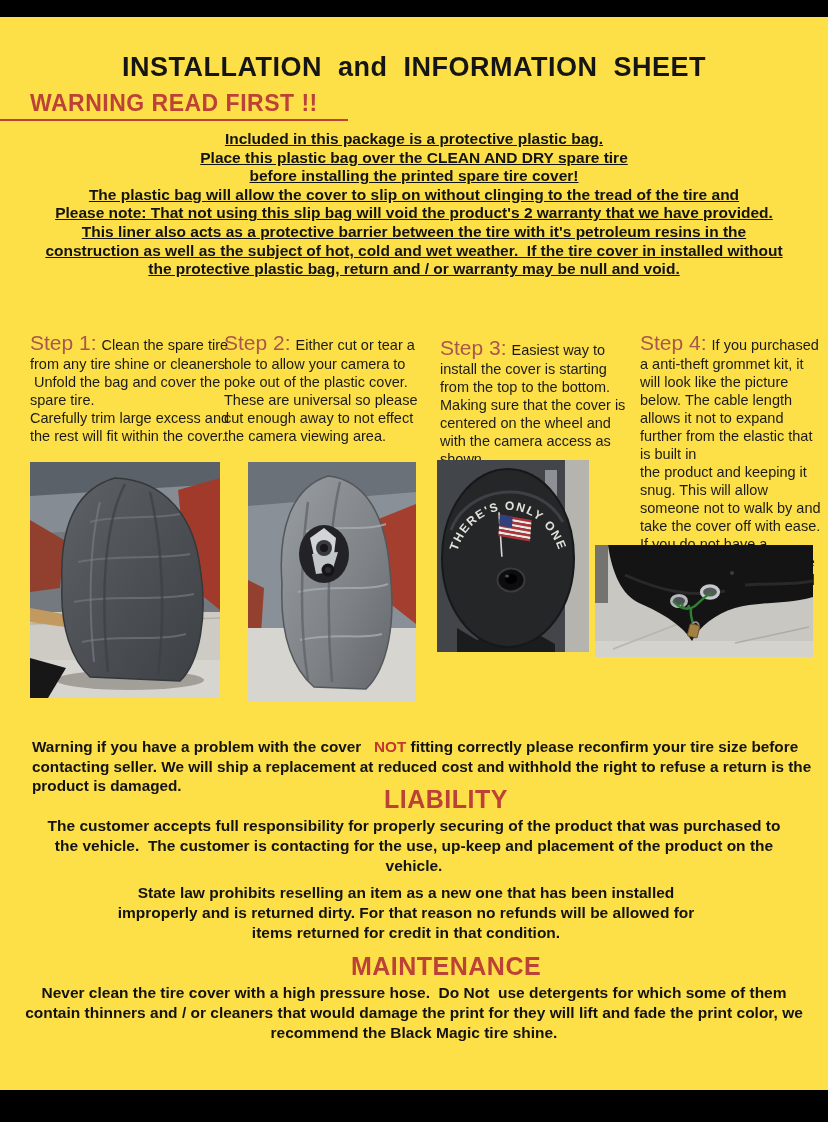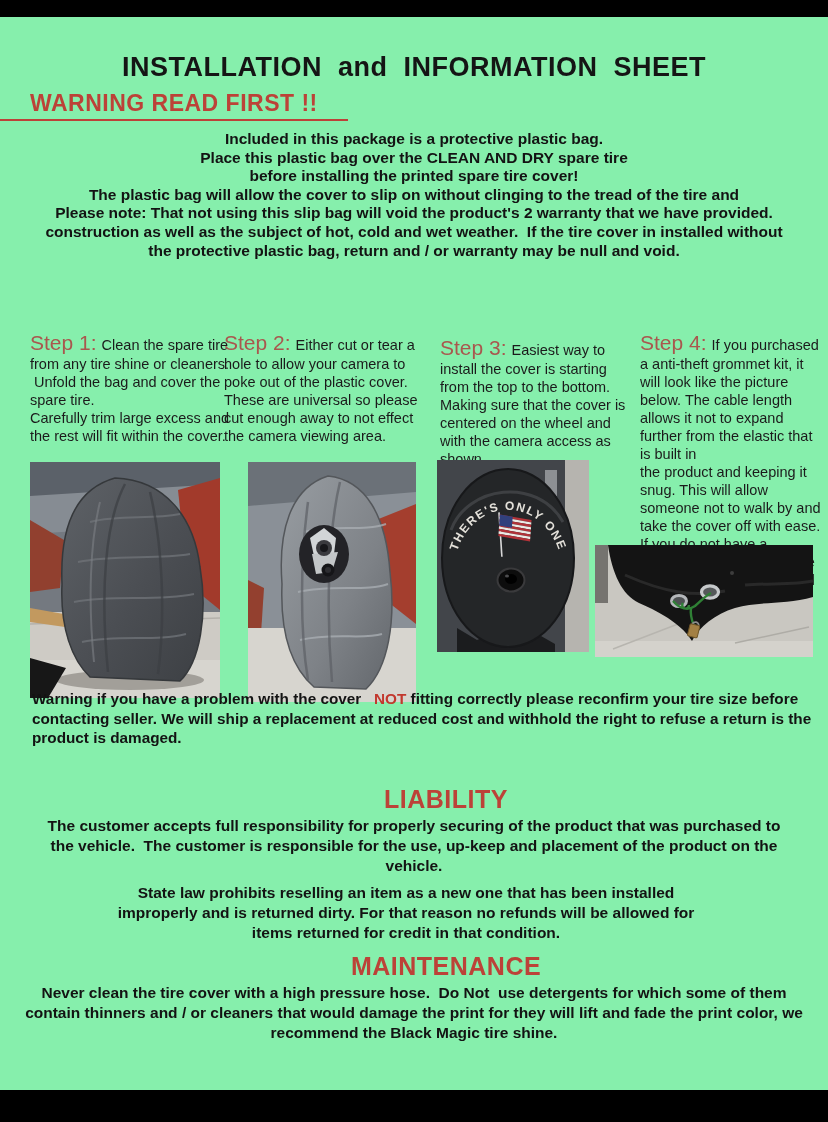--- a/index.html
+++ b/index.html
@@ -4,60 +4,60 @@
 <style>
   html,body{margin:0;padding:0;}
   body{
     width:828px;height:1122px;position:relative;background:#fdfdfd;
     font-family:"Liberation Sans","DejaVu Sans",sans-serif;color:#141414;
     overflow:hidden;
   }
   .letterbox{position:absolute;left:0;width:828px;background:#000;}
   .letterbox.top{top:0;height:17px;}
   .letterbox.bottom{top:1090px;height:32px;}
-  .sheet{position:absolute;left:0;top:17px;width:828px;height:1073px;background:#86efac;}
+  .sheet{position:absolute;left:0;top:17px;width:828px;height:1073px;background:#fde047;}
 
   .page-title{
     position:absolute;top:35px;left:0;width:828px;text-align:center;
     font-size:27px;font-weight:bold;letter-spacing:.5px;color:#151515;
     white-space:pre-wrap;
   }
   .warning-heading{
     position:absolute;top:73px;left:0;width:828px;text-align:left;
   }
   .warning-heading span{
     display:inline-block;font-size:23px;font-weight:bold;color:var(--heading-red,#bc4238);
     border-bottom:2px solid var(--heading-red,#bc4238);padding:0 30px 2px 30px;
     letter-spacing:.5px;
   }
 
   .intro{
     position:absolute;top:113px;left:14px;width:800px;text-align:center;
     font-size:15.5px;font-weight:bold;line-height:18.6px;color:#131313;
   }
-  .intro div{white-space:pre-wrap;}
+  .intro div{white-space:pre-wrap;text-decoration:underline;}
 
   .step{position:absolute;font-size:14.5px;line-height:1.24;color:#1b1b1b;}
   .step .step-label{
     font-size:21px;color:var(--step-red,#a9574e);font-weight:400;margin-right:5px;
   }
   .step .step-text{white-space:pre-wrap;}
   .step1{left:30px;top:313px;width:204px;}
   .step2{left:224px;top:313px;width:200px;}
   .step3{left:440px;top:318px;width:198px;}
   .step4{left:640px;top:313px;width:184px;}
 
   .photo{position:absolute;display:block;}
   .photo1{left:30px;top:445px;}
   .photo2{left:248px;top:445px;}
   .photo3{left:437px;top:443px;}
   .photo4{left:595px;top:528px;}
 
   .fit-warning{
-    position:absolute;top:672px;left:32px;width:782px;text-align:left;
+    position:absolute;top:720px;left:32px;width:782px;text-align:left;
     font-size:15.3px;font-weight:bold;line-height:1.28;color:#131313;white-space:pre-wrap;
   }
   .fit-warning .not{color:var(--not-red,#c2382e);}
 
   .section-heading{
     position:absolute;left:0;width:828px;text-align:center;
     font-size:25px;font-weight:bold;color:var(--heading-red,#bc4238);letter-spacing:.5px;margin-left:32px;
   }
   .liability-heading{top:768px;}
   .maintenance-heading{top:935px;text-align:center;}
@@ -82,20 +82,21 @@
   <div class="warning-heading">
     <span>WARNING READ FIRST !!</span>
   </div>
 
   <div class="intro">
     <div>Included in this package is a protective plastic bag.</div>
     <div>Place this plastic bag over the CLEAN AND DRY spare tire</div>
     <div>before installing the printed spare tire cover!</div>
     <div>The plastic bag will allow the cover to slip on without clinging to the tread of the tire and</div>
     <div>Please note: That not using this slip bag will void the product's 2 warranty that we have provided.</div>
+    <div>This liner also acts as a protective barrier between the tire with it's petroleum resins in the</div>
     <div>construction as well as the subject of hot, cold and wet weather.  If the tire cover in installed without</div>
     <div>the protective plastic bag, return and / or warranty may be null and void.</div>
   </div>
 
   <div class="step step1">
     <span class="step-label">Step 1:</span><span class="step-text">Clean the spare tire from any tire shine or cleaners.
  Unfold the bag and cover the spare tire.
 Carefully trim large excess and the rest will fit within the cover.</span>
   </div>
   <div class="step step2">
@@ -217,21 +218,21 @@
       <g transform="translate(99,81) rotate(14)">
         <path d="M-2,-1 A 3.2,3.2 0 0 1 4.5,-1" stroke="#8c8c8c" stroke-width="1.8" fill="none"></path>
         <rect x="-4.2" y="-1.5" width="10" height="12.5" rx="1.5" fill="#a38044" stroke="#6f5628" stroke-width="1"></rect>
       </g>
     </g>
   </svg>
 
   <div class="fit-warning"><span>Warning if you have a problem with the cover   </span><span class="not">NOT</span><span> fitting correctly please reconfirm your tire size before contacting seller. We will ship a replacement at reduced cost and withhold the right to refuse a return is the product is damaged.</span></div>
 
   <div class="section-heading liability-heading">LIABILITY</div>
-  <div class="centered-para liability-para1">The customer accepts full responsibility for properly securing of the product that was purchased to the vehicle.  The customer is responsible for the use, up-keep and placement of the product on the vehicle.</div>
+  <div class="centered-para liability-para1">The customer accepts full responsibility for properly securing of the product that was purchased to the vehicle.  The customer is contacting for the use, up-keep and placement of the product on the vehicle.</div>
   <div class="centered-para liability-para2">State law prohibits reselling an item as a new one that has been installed improperly and is returned dirty. For that reason no refunds will be allowed for items returned for credit in that condition.</div>
 
   <div class="section-heading maintenance-heading">MAINTENANCE</div>
   <div class="centered-para maintenance-para">Never clean the tire cover with a high pressure hose.  Do Not  use detergents for which some of them contain thinners and / or cleaners that would damage the print for they will lift and fade the print color, we recommend the Black Magic tire shine.</div>
 
 </div>
 
 <div class="letterbox bottom"></div>
 
 </body></html>

